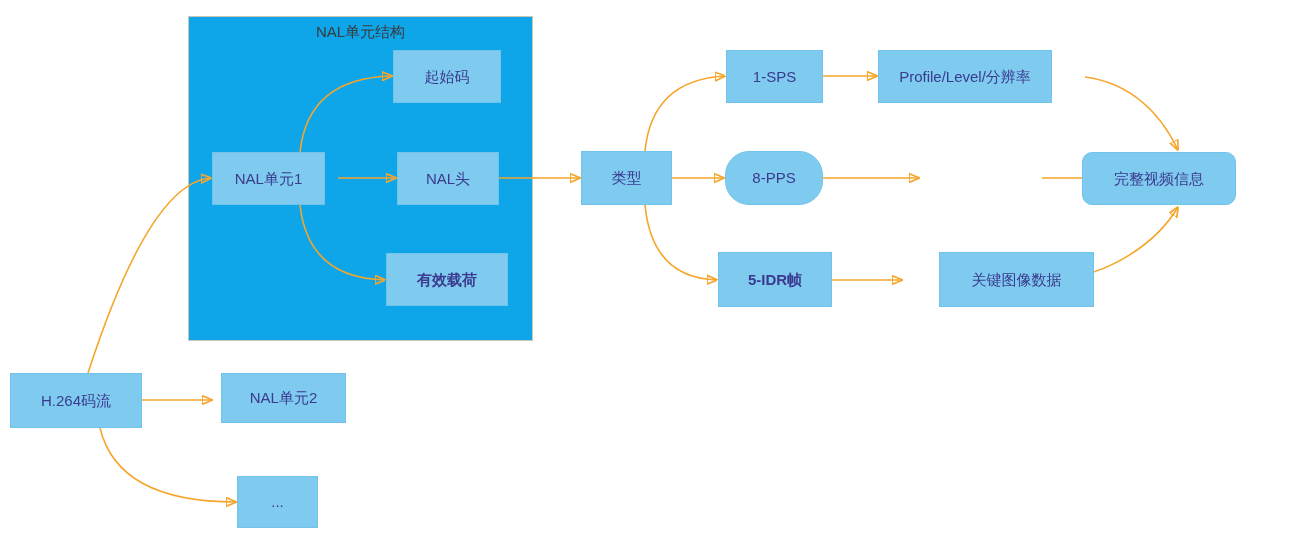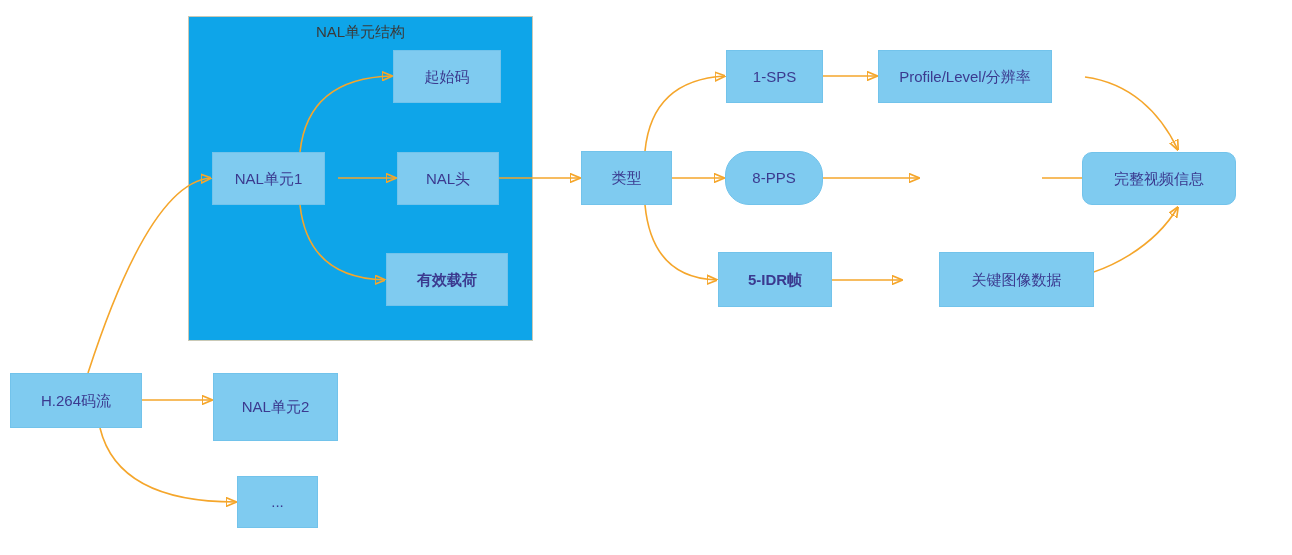--- a/index.html
+++ b/index.html
@@ -83,21 +83,21 @@
   </svg>
 
   <div class="node" style="left:10px; top:373px; width:132px; height:55px;">
     <span>H.264码流</span>
   </div>
 
   <div class="node" style="left:212px; top:152px; width:113px; height:53px;">
     <span>NAL单元1</span>
   </div>
 
-  <div class="node" style="left:213px; top:373px; width:125px; height:68px;">
+  <div class="node" style="left:221px; top:373px; width:125px; height:50px;">
     <span>NAL单元2</span>
   </div>
 
   <div class="node" style="left:237px; top:476px; width:81px; height:52px;">
     <span>...</span>
   </div>
 
   <div class="node" style="left:393px; top:50px; width:108px; height:53px;">
     <span>起始码</span>
   </div>

